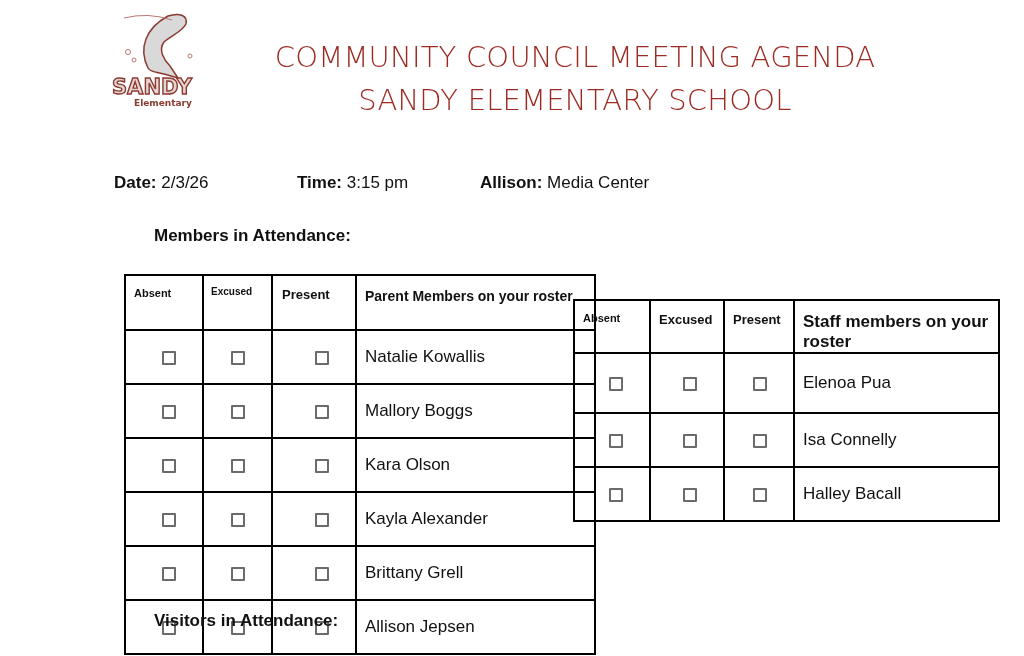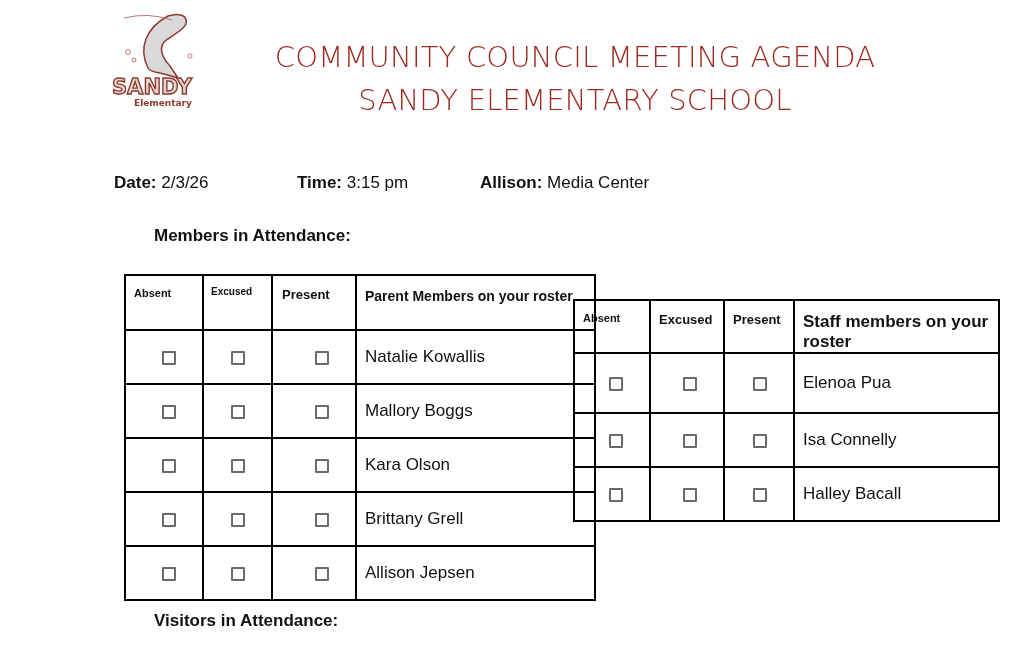--- a/index.html
+++ b/index.html
@@ -83,20 +83,26 @@
   <tr style="height:43px">
     <td class="cb-cell"><span class="cb"></span></td>
     <td class="cb-cell"><span class="cb"></span></td>
     <td class="cb-cell"><span class="cb"></span></td>
     <td class="name-cell">Kara Olson</td>
   </tr>
   <tr style="height:43px">
     <td class="cb-cell"><span class="cb"></span></td>
     <td class="cb-cell"><span class="cb"></span></td>
     <td class="cb-cell"><span class="cb"></span></td>
+    <td class="name-cell">Kayla Alexander</td>
+  </tr>
+  <tr style="height:43px">
+    <td class="cb-cell"><span class="cb"></span></td>
+    <td class="cb-cell"><span class="cb"></span></td>
+    <td class="cb-cell"><span class="cb"></span></td>
     <td class="name-cell">Brittany Grell</td>
   </tr>
   <tr style="height:43px">
     <td class="cb-cell"><span class="cb"></span></td>
     <td class="cb-cell"><span class="cb"></span></td>
     <td class="cb-cell"><span class="cb"></span></td>
     <td class="name-cell">Allison Jepsen</td>
   </tr>
 </tbody>
   </table>

